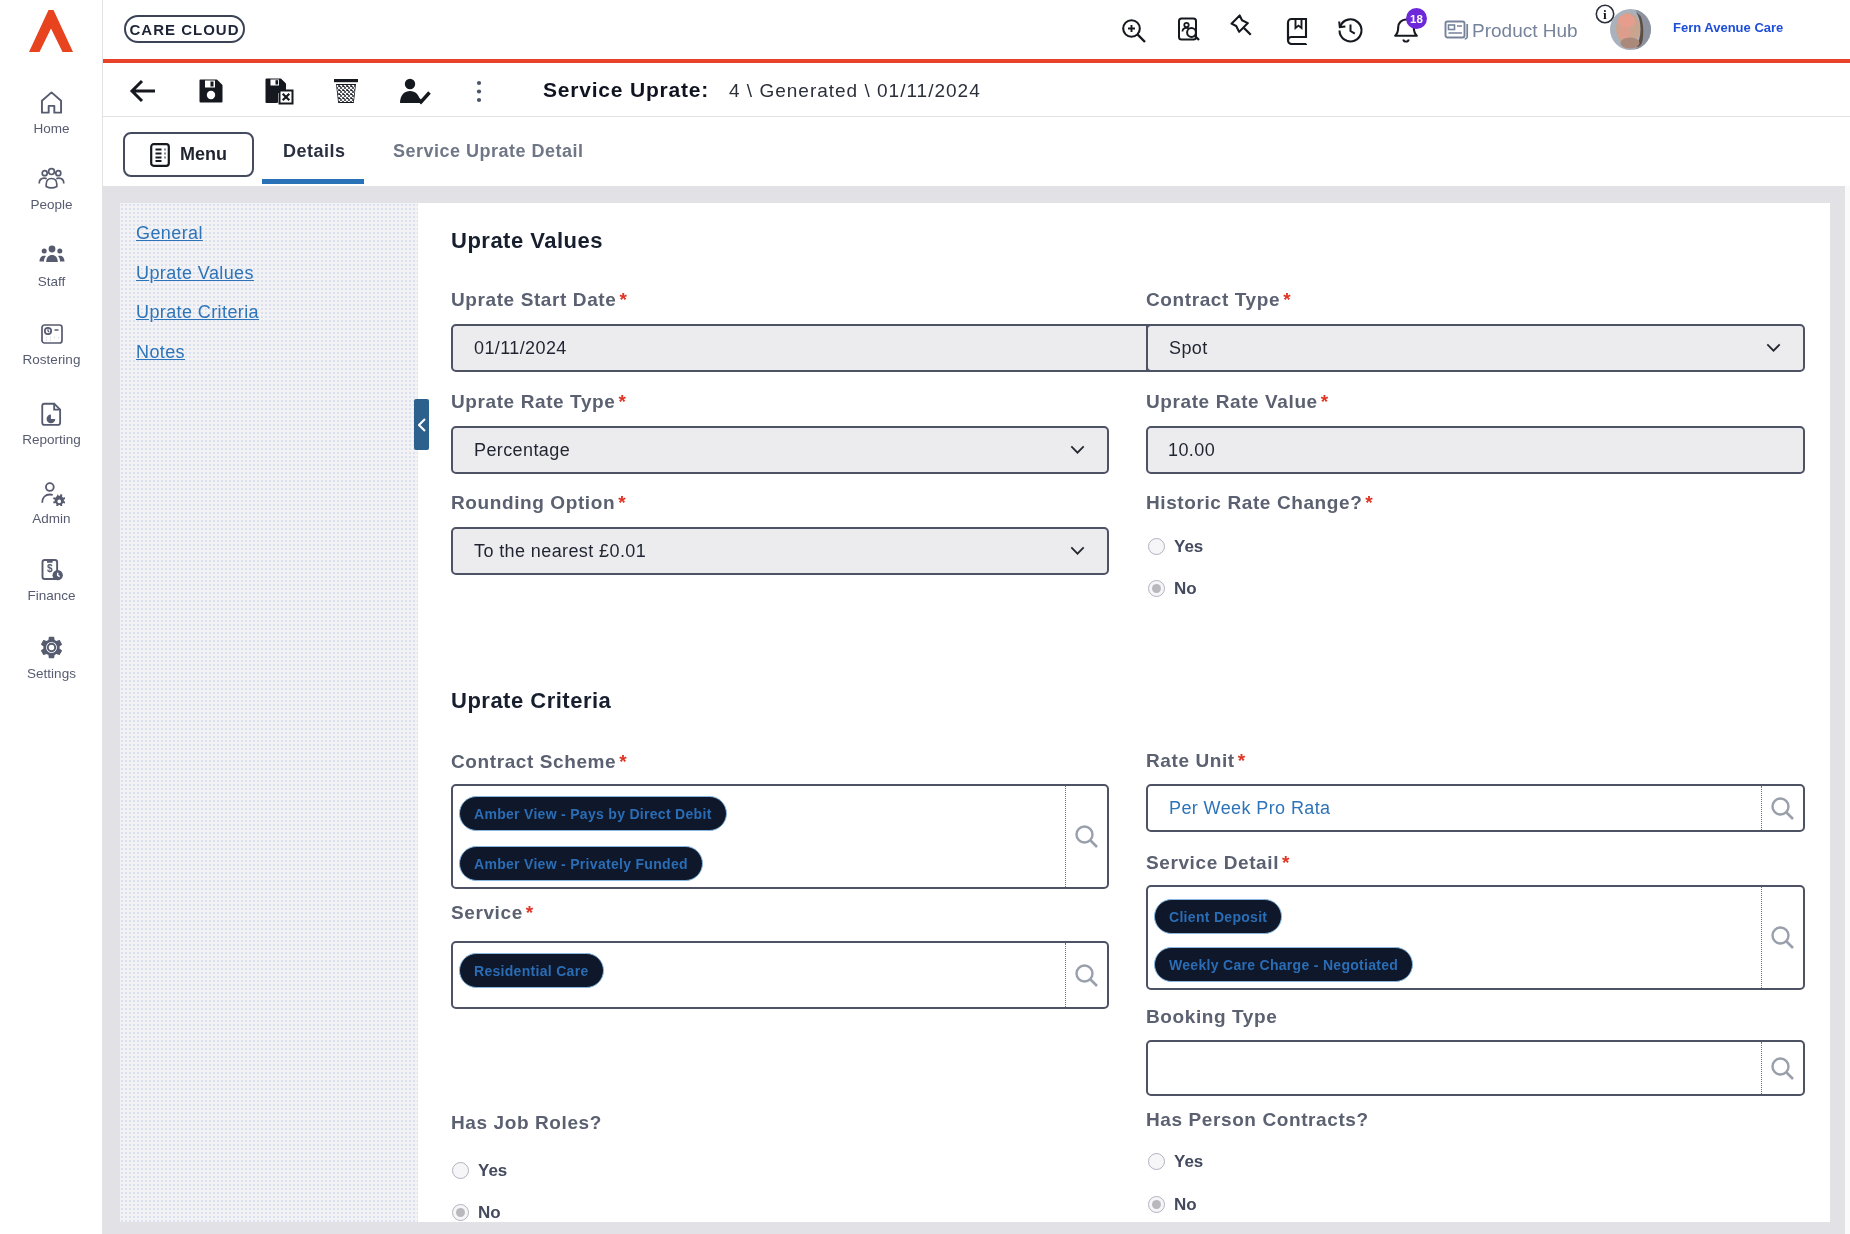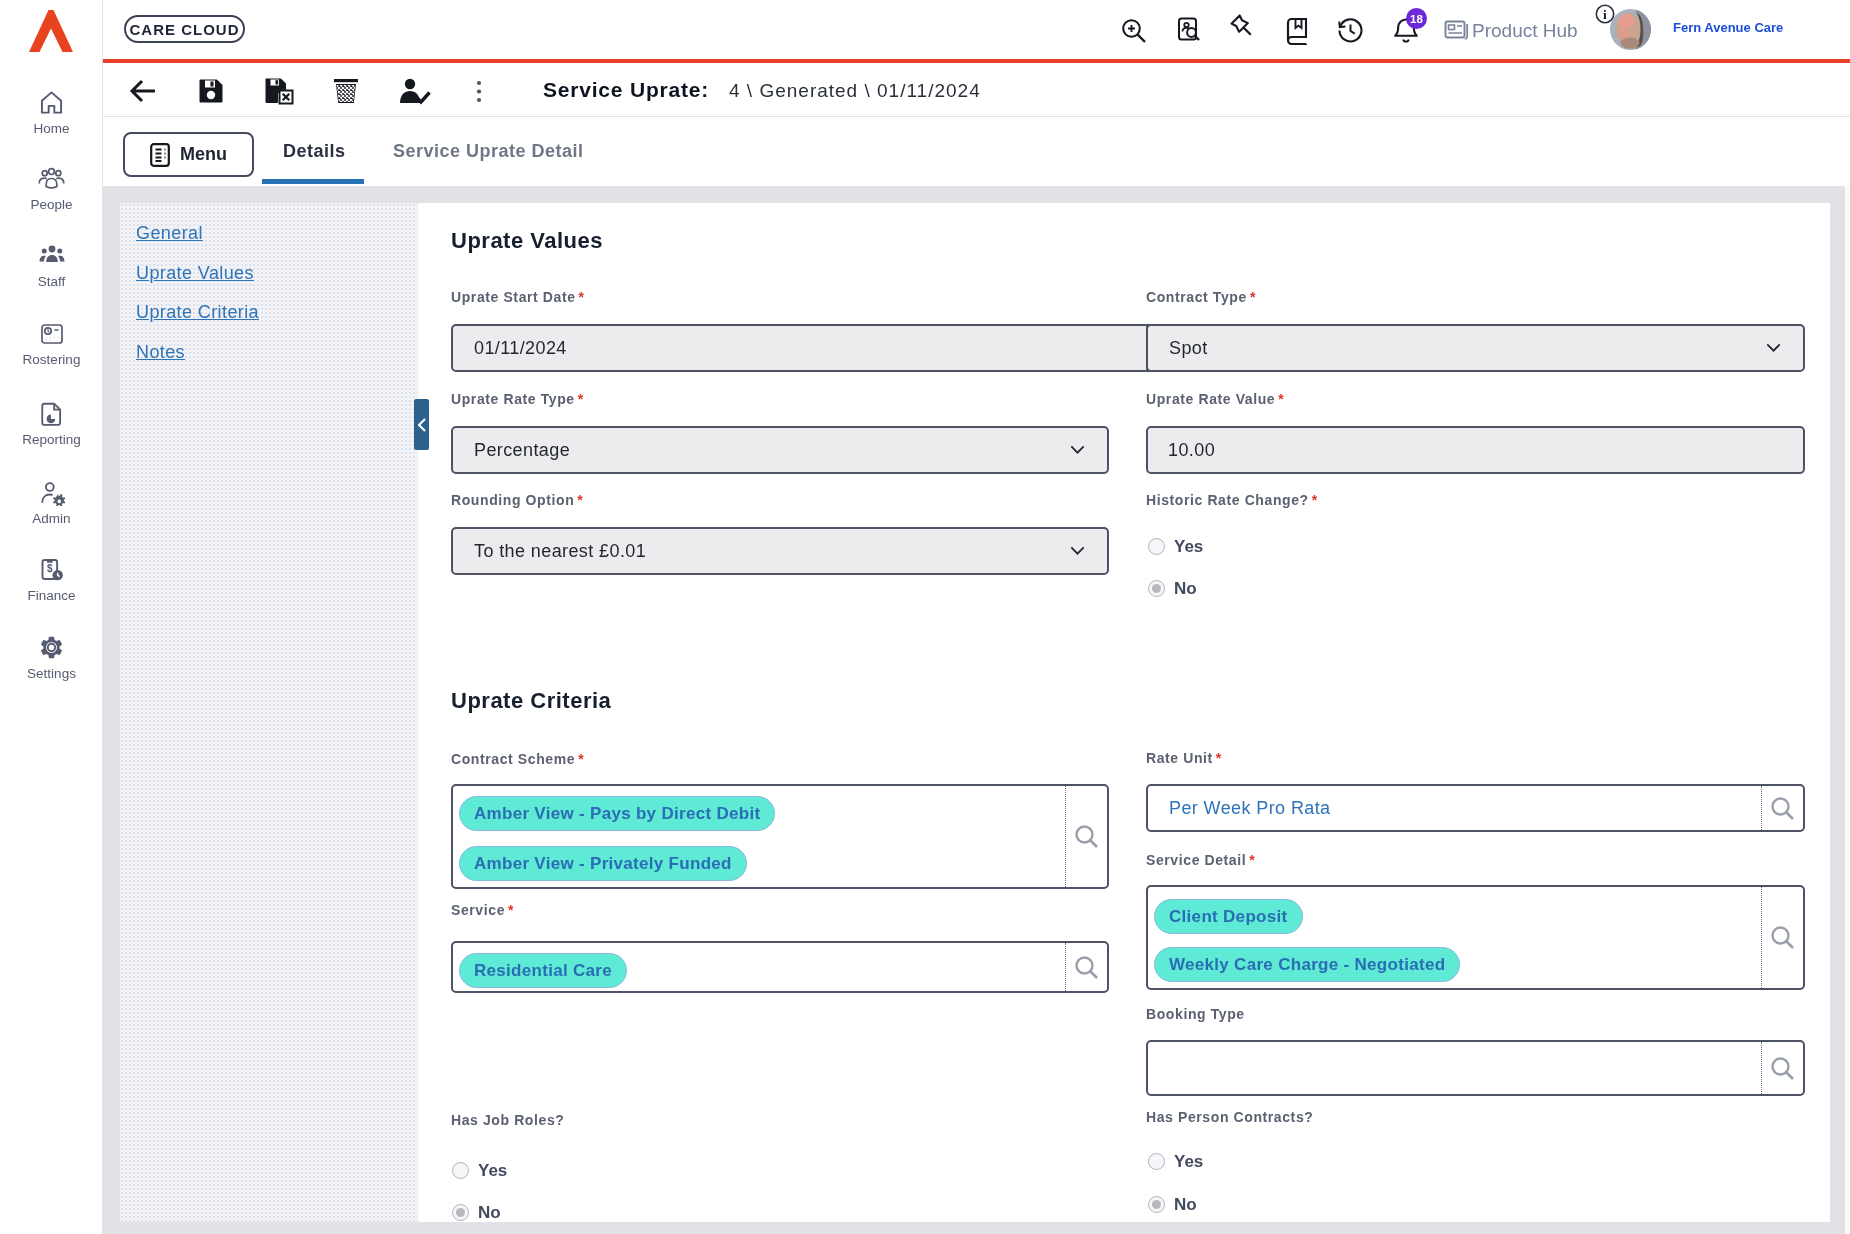--- a/index.html
+++ b/index.html
@@ -32,33 +32,33 @@
   #toolbar { left:103px; top:63px; width:1747px; height:54px; background:#fff; border-bottom:1px solid #e3e3e7; }
   #svctitle { position:absolute; top:78px; left:543px; font-size:21px; letter-spacing:0.8px; font-weight:bold; color:#0f1320; }
   #svcval  { position:absolute; top:80px; left:729px; font-size:19px; letter-spacing:1px; color:#2a2f3a; }
   
   #menubtn { left:123px; top:132px; width:131px; height:45px; border:2px solid #454b5e; border-radius:8px;
     display:flex; align-items:center; justify-content:center; gap:10px; font-size:18px; font-weight:bold; color:#1f2430; }
   .tab { position:absolute; top:141px; font-size:18px; font-weight:bold; letter-spacing:0.5px; }
   #tab-underline { left:262px; top:179px; width:102px; height:5px; background:#2a72b8; }
   
   .h2 { position:absolute; font-size:22px; font-weight:bold; color:#171e2e; letter-spacing:0.5px; }
-  .lbl { position:absolute; font-size:14px; font-weight:bold; color:#5b6171; letter-spacing:0.6px; }
+  .lbl { position:absolute; font-size:19px; font-weight:bold; color:#5b6171; letter-spacing:0.6px; }
   .lbl .req { color:#e03425; margin-left:3px; }
   .field { position:absolute; border:2px solid #4d5265; border-radius:5px; background:#ececee;
     display:flex; align-items:center; font-size:18px; color:#1f2430; padding-left:21px; letter-spacing:0.4px; }
   .white { background:#fff; }
   .chev { position:absolute; right:22px; top:50%; margin-top:-5px; }
   .chev svg { width:15px; height:10px; }
   .calbtn { position:absolute; right:0; top:0; bottom:0; width:43px; background:#fff;
     border-left:2px solid #4d5265; border-radius:0 3px 3px 0; display:flex; align-items:center; justify-content:center; }
   .sbtn { position:absolute; right:0; top:0; bottom:0; width:42px; border-left:1px dotted #6a6f7e;
     display:flex; align-items:center; justify-content:center; }
-  .chip { position:absolute; display:inline-flex; align-items:center; background:#5eead4; border:1px solid #88b8e2;
-    border-radius:18px; color:#2a6db5; font-weight:bold; font-size:17px; letter-spacing:0.3px; padding:0 14px; height:35px; }
+  .chip { position:absolute; display:inline-flex; align-items:center; background:#0f172a; border:1px solid #88b8e2;
+    border-radius:18px; color:#2a6db5; font-weight:bold; font-size:14px; letter-spacing:0.3px; padding:0 14px; height:35px; }
   .radio { position:absolute; width:17px; height:17px; border-radius:50%; border:1.5px solid #b0b3c0; background:#f6f6f8; }
   .radio.sel::after { content:""; position:absolute; left:2.5px; top:2.5px; width:9px; height:9px;
     border-radius:50%; background:#b9b9bd; }
   .rlabel { position:absolute; font-size:17px; font-weight:bold; color:#444a5e; }
 </style>
 </head>
 <body>
   <div class="abs" id="backdrop"></div>
   <div class="abs" id="scrolltrack"></div>
   <div class="abs" id="panel"></div>
@@ -339,21 +339,21 @@
   <div class="field white" style="left:1146px; top:784px; width:659px; height:48px; color:#2e74b8;">Per Week Pro Rata
     <span class="sbtn">
       <svg width="27" height="27" viewBox="0 0 27 27">
         <circle cx="11.5" cy="11.5" r="8" fill="none" stroke="#9aa0ab" stroke-width="2.4"></circle>
         <path d="M17.5 17.5 L24 24" stroke="#9aa0ab" stroke-width="2.6"></path>
       </svg>
     </span>
   </div>
 
   <div class="lbl" style="left:451px; top:902px;">Service<span class="req">*</span></div>
-  <div class="field white" style="left:451px; top:941px; width:658px; height:52px;">
+  <div class="field white" style="left:451px; top:941px; width:658px; height:68px;">
     <span class="chip" style="left:6px; top:10px;">Residential Care</span>
     <span class="sbtn">
       <svg width="27" height="27" viewBox="0 0 27 27">
         <circle cx="11.5" cy="11.5" r="8" fill="none" stroke="#9aa0ab" stroke-width="2.4"></circle>
         <path d="M17.5 17.5 L24 24" stroke="#9aa0ab" stroke-width="2.6"></path>
       </svg>
     </span>
   </div>
 
   <div class="lbl" style="left:1146px; top:852px;">Service Detail<span class="req">*</span></div>

